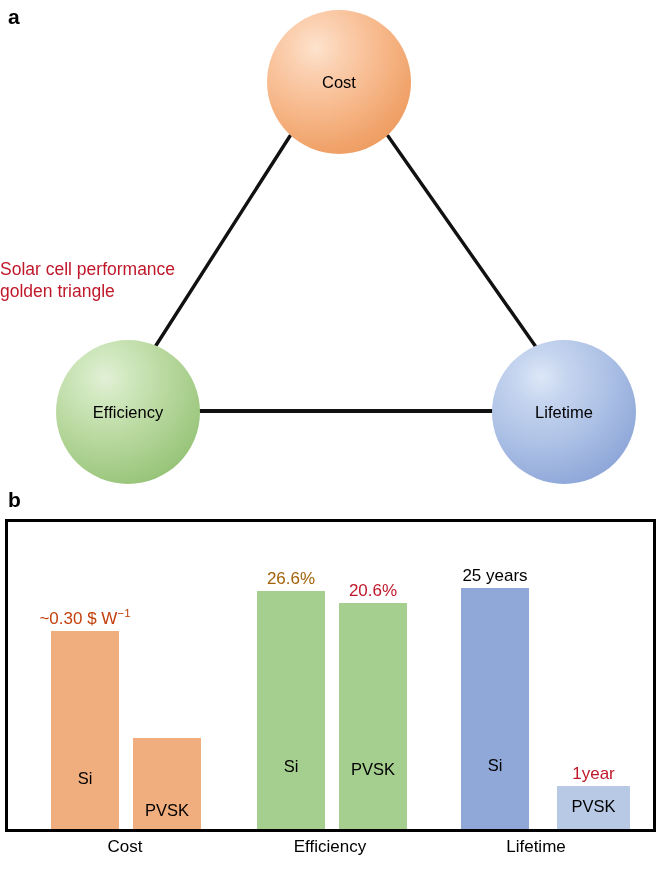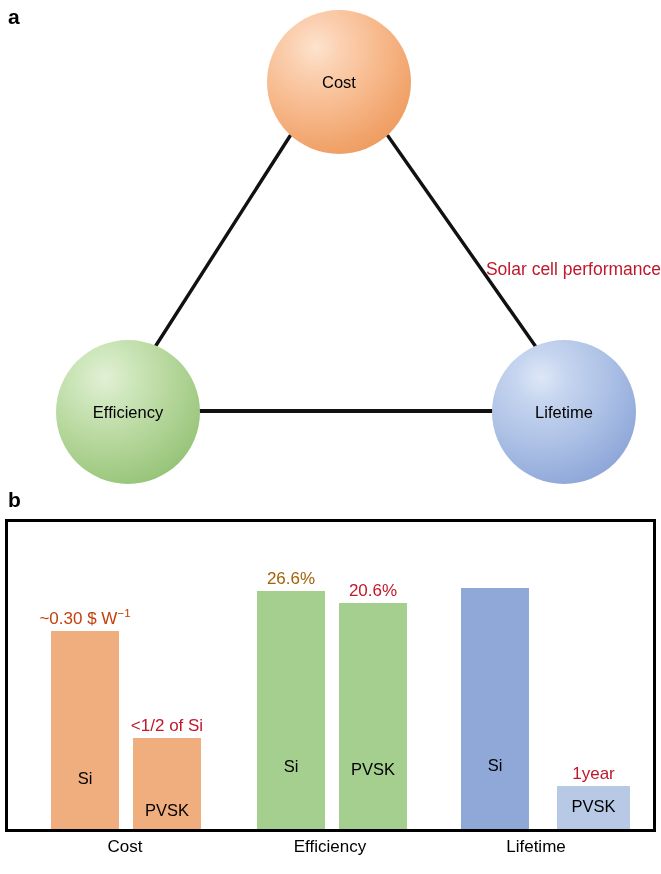--- a/index.html
+++ b/index.html
@@ -66,21 +66,21 @@
   #node-lifetime {
     left: 492px; top: 340px;
     width: 144px; height: 144px;
     background: radial-gradient(circle at 34% 26%,
         #dde7f7 0%, #c6d5ef 18%, #aec2e6 46%, #93abdb 74%, #7f9acf 100%);
   }
   #center-caption {
     position: absolute;
     left: 0; top: 258px;
     width: 661px;
-    text-align: right;
+    text-align: left;
     color: #c0182b;
     font-size: 17.5px;
     line-height: 22px;
     font-family: "Liberation Sans", sans-serif;
   }
   #center-caption span { display: block; }
 
   
   #panel-b-frame {
     position: absolute;
@@ -159,46 +159,47 @@
   <div class="node-circle" id="node-efficiency">
     <span class="node-label">Efficiency</span>
   </div>
 
   <div class="node-circle" id="node-lifetime">
     <span class="node-label">Lifetime</span>
   </div>
 
   <div id="center-caption">
     <span>Solar cell performance</span>
+    <span>golden triangle</span>
   </div>
 </div>
 
 <div class="panel-label" id="panel-b-label">b</div>
 
 <div id="panel-b-frame">
   <div id="plot-area">
       <div class="bar" style="left: 43px; width: 68px; height: 198px; background: rgb(240, 174, 127);">
         <div class="bar-inner-label" style="top: 139px;">Si</div>
       </div>
       <div class="value-label si" style="color: #c2410c; left: 7px; width: 140px; bottom: 202px;">~0.30 $ W<sup>−1</sup></div>
       <div class="bar" style="left: 125px; width: 68px; height: 91px; background: rgb(240, 174, 127);">
         <div class="bar-inner-label" style="top: 64px;">PVSK</div>
       </div>
-      <div class="value-label pvsk" style="color: rgb(192, 24, 43); left: 89px; width: 140px; bottom: 95px;">&lt;1/2 of Si</div>
       <div class="bar" style="left: 249px; width: 68px; height: 238px; background: rgb(165, 207, 142);">
         <div class="bar-inner-label" style="top: 167px;">Si</div>
       </div>
       <div class="value-label si" style="color: #a16207; left: 213px; width: 140px; bottom: 242px;">26.6%</div>
       <div class="bar" style="left: 331px; width: 68px; height: 226px; background: rgb(165, 207, 142);">
         <div class="bar-inner-label" style="top: 158px;">PVSK</div>
       </div>
       <div class="value-label pvsk" style="color: rgb(192, 24, 43); left: 295px; width: 140px; bottom: 230px;">20.6%</div>
       <div class="bar" style="left: 453px; width: 68px; height: 241px; background: rgb(143, 168, 216);">
         <div class="bar-inner-label" style="top: 169px;">Si</div>
       </div>
+      <div class="value-label si" style="color: rgb(0, 0, 0); left: 417px; width: 140px; bottom: 245px;">25 years</div>
       <div class="bar" style="left: 549px; width: 73px; height: 43px; background: rgb(184, 201, 230);">
         <div class="bar-inner-label" style="top: 12px;">PVSK</div>
       </div>
       <div class="value-label pvsk" style="color: rgb(192, 24, 43); left: 513px; width: 145px; bottom: 47px;">1year</div>
     </div>
 </div>
 
 <div id="cat-labels">
     <div class="cat-label" style="left: 35px; width: 180px;">Cost</div>
     <div class="cat-label" style="left: 240px; width: 180px;">Efficiency</div>

